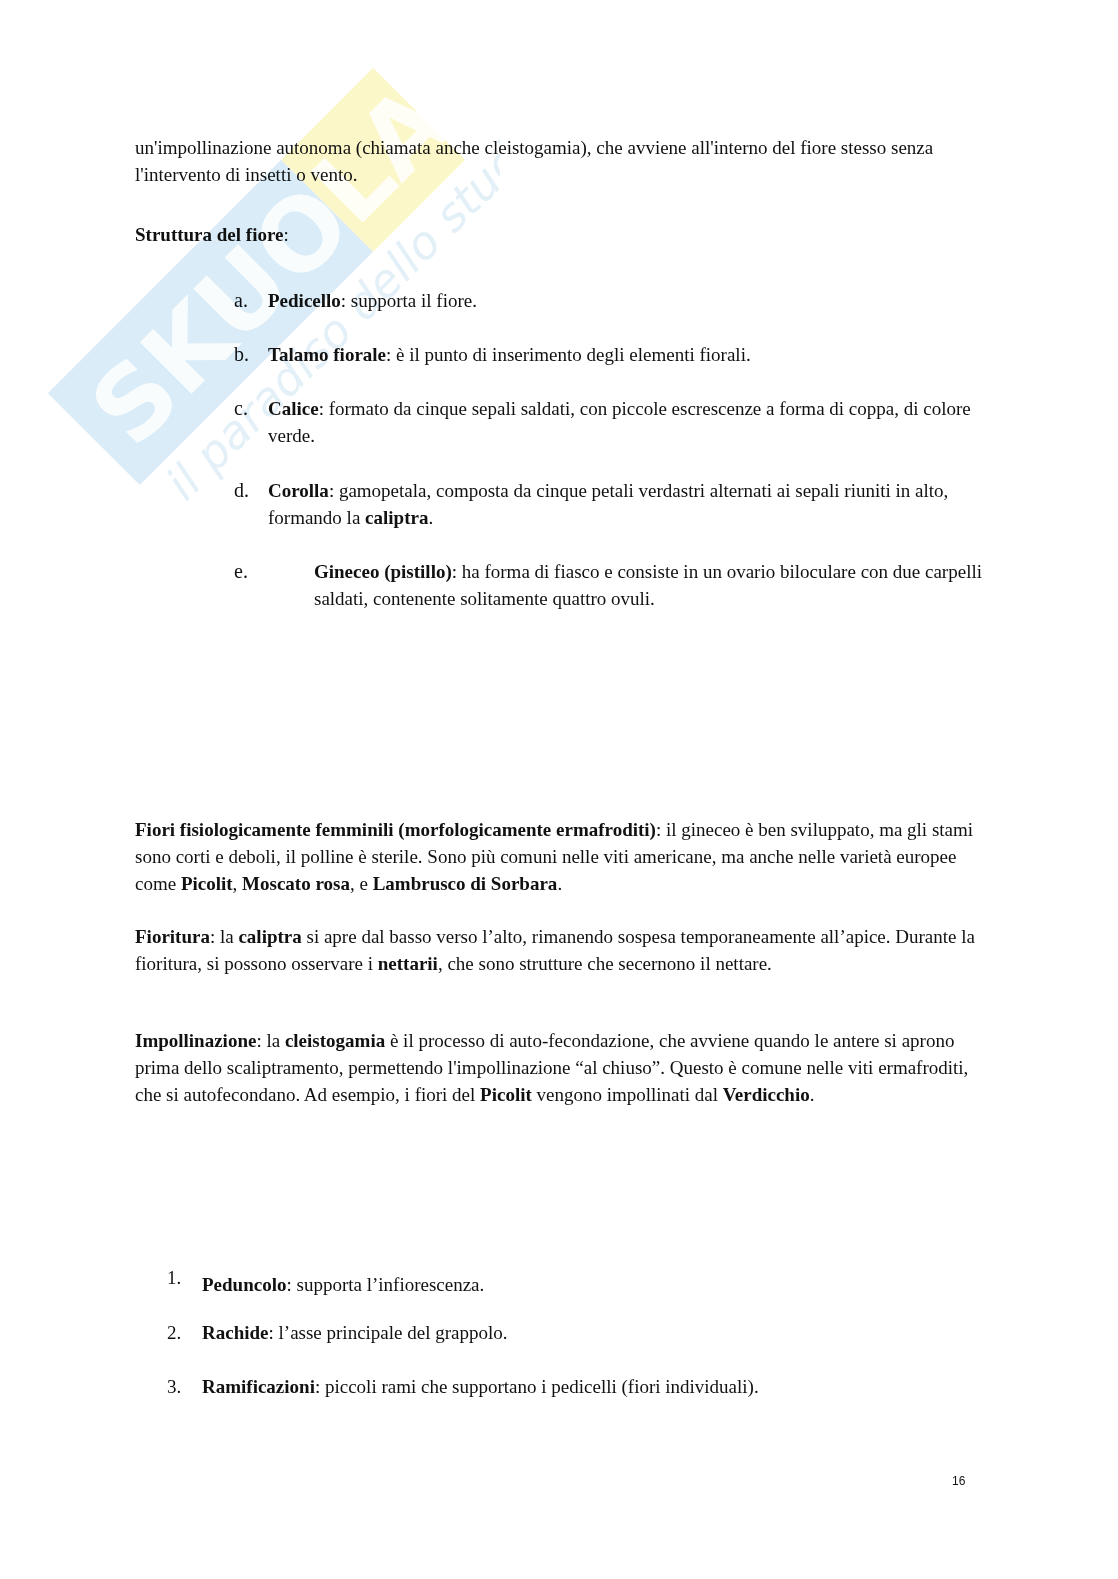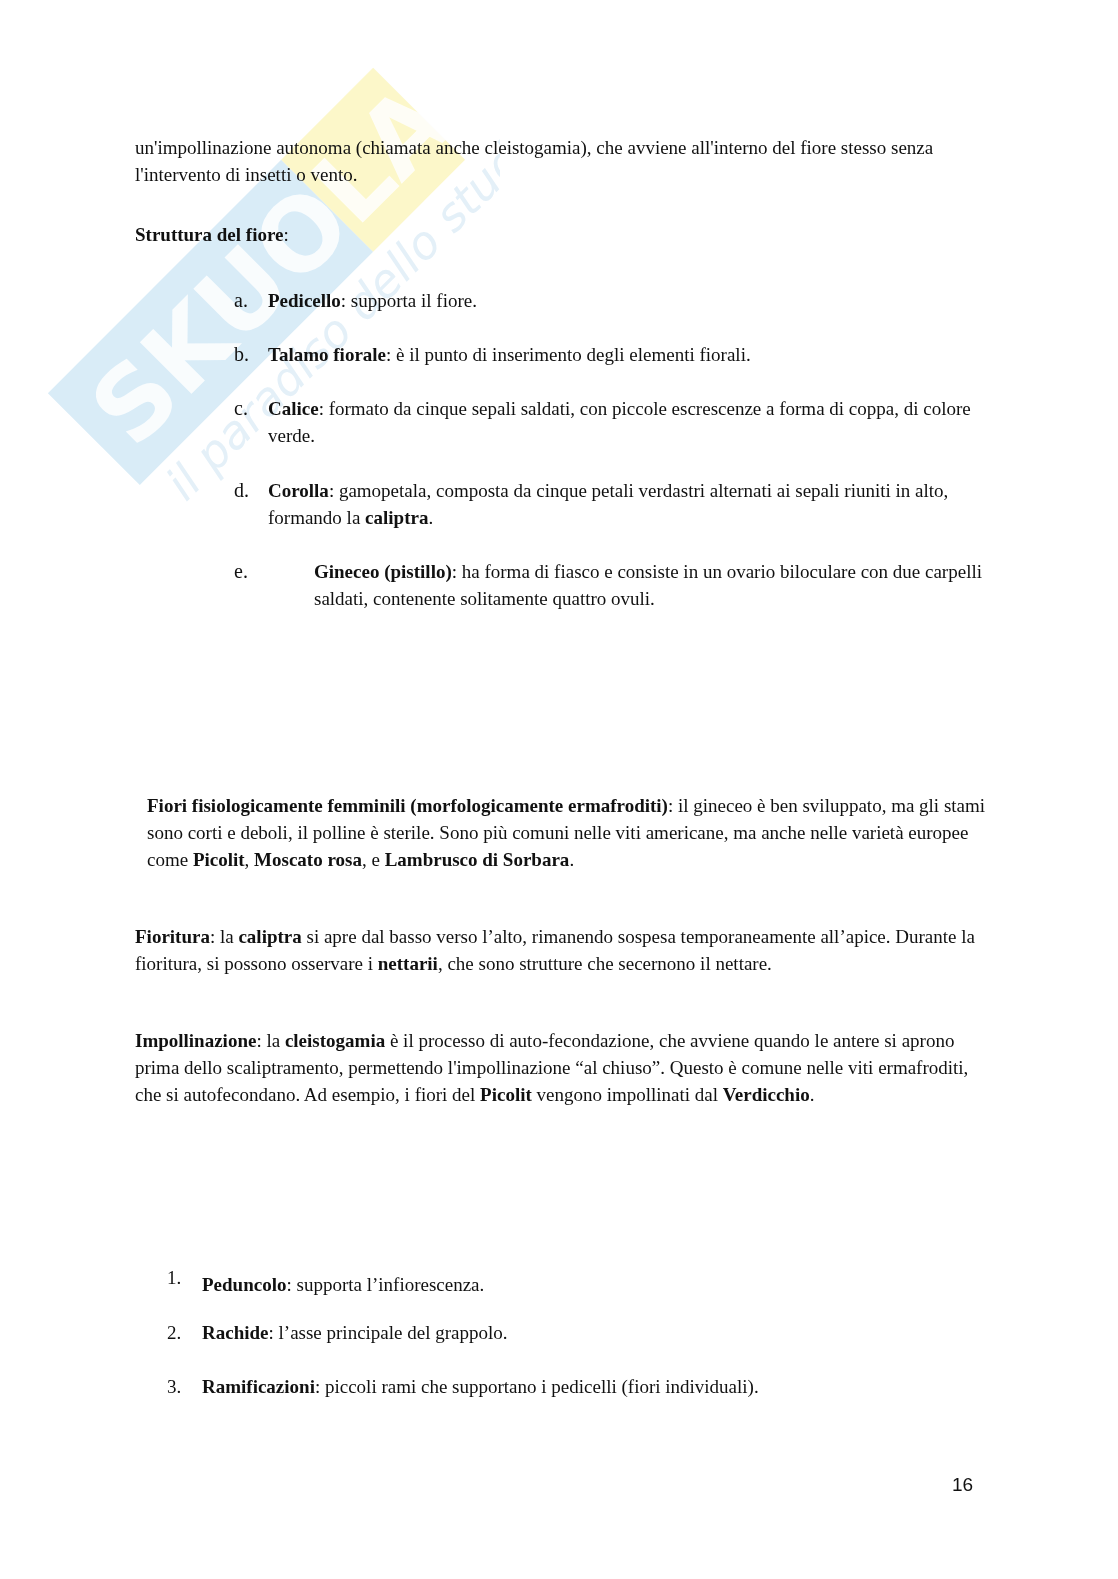--- a/index.html
+++ b/index.html
@@ -8,21 +8,21 @@
   .watermark { position:absolute; left:20px; top:40px; width:480px; height:480px; pointer-events:none; z-index:0; }
   .page { position:absolute; left:0; top:0; width:1118px; height:1579px; z-index:1; }
   .p { position:absolute; left:135px; width:840px; font-size:19px; line-height:27px; margin:0; }
   .p b { font-weight:bold; }
   .grey { color:#595959; }
   .grey b { color:#1a1a1a; }
   .li { position:absolute; font-size:19px; line-height:27px; margin:0; }
   .li .mark { position:absolute; left:0; top:0; }
   .li .body { position:absolute; top:0; }
   .alpha .mark { font-size:20px; }
-  .page-num { position:absolute; left:952px; top:1474px; font-family:"Liberation Sans", sans-serif; font-size:19px; color:#111; }
+  .page-num { position:absolute; left:952px; top:1474px; font-family:"Liberation Sans", sans-serif; font-size:12px; color:#111; }
 </style>
 </head>
 <body>
 
 <div class="watermark">
   <svg width="480" height="480" viewBox="0 0 480 480">
     <g transform="rotate(-45 240 240)">
       <rect x="10" y="170" width="330" height="130" fill="#d9ecf7"></rect>
       <rect x="340" y="170" width="130" height="130" fill="#fcf7c9"></rect>
       <text x="30" y="272" font-family="DejaVu Sans, sans-serif" font-weight="bold" font-size="100" fill="#ffffff" opacity="0.85">SKUOLA.net</text>
@@ -60,21 +60,21 @@
     <span class="mark">d.</span>
     <span class="body" style="left:34px; width:706px;"><b>Corolla</b><span>: gamopetala, composta da cinque petali verdastri alternati ai sepali riuniti in alto, formando la </span><b>caliptra</b><span>.</span></span>
   </div>
 
   <div class="li alpha" style="left:234px; top:558px; width:740px;">
     <span class="mark">e.</span>
     <span class="body" style="left:36px; width:706px;margin-left:44px;"><b>Gineceo (pistillo)</b><span>: ha forma di fiasco e consiste in un ovario biloculare con due carpelli saldati, contenente solitamente quattro ovuli.</span></span>
   </div>
 
 
-  <p class="p" style="top:792px;margin-left:12px;">
+  <p class="p" style="top:816px;">
     <b>Fiori fisiologicamente femminili (morfologicamente ermafroditi)</b><span>: il gineceo è ben sviluppato, ma gli stami sono corti e deboli, il polline è sterile. Sono più comuni nelle viti americane, ma anche nelle varietà europee come </span><b>Picolit</b><span>, </span><b>Moscato rosa</b><span>, e </span><b>Lambrusco di Sorbara</b><span>.</span>
   </p>
 
   <p class="p" style="top:923px;">
     <b>Fioritura</b><span>: la </span><b>caliptra</b><span> si apre dal basso verso l’alto, rimanendo sospesa temporaneamente all’apice. Durante la fioritura, si possono osservare i </span><b>nettarii</b><span>, che sono strutture che secernono il nettare.</span>
   </p>
 
   <p class="p" style="top:1027px;">
     <b>Impollinazione</b><span>: la </span><b>cleistogamia</b><span> è il processo di auto-fecondazione, che avviene quando le antere si aprono prima dello scaliptramento, permettendo l'impollinazione “al chiuso”. Questo è comune nelle viti ermafroditi, che si autofecondano. Ad esempio, i fiori del </span><b>Picolit</b><span> vengono impollinati dal </span><b>Verdicchio</b><span>.</span>
   </p>

